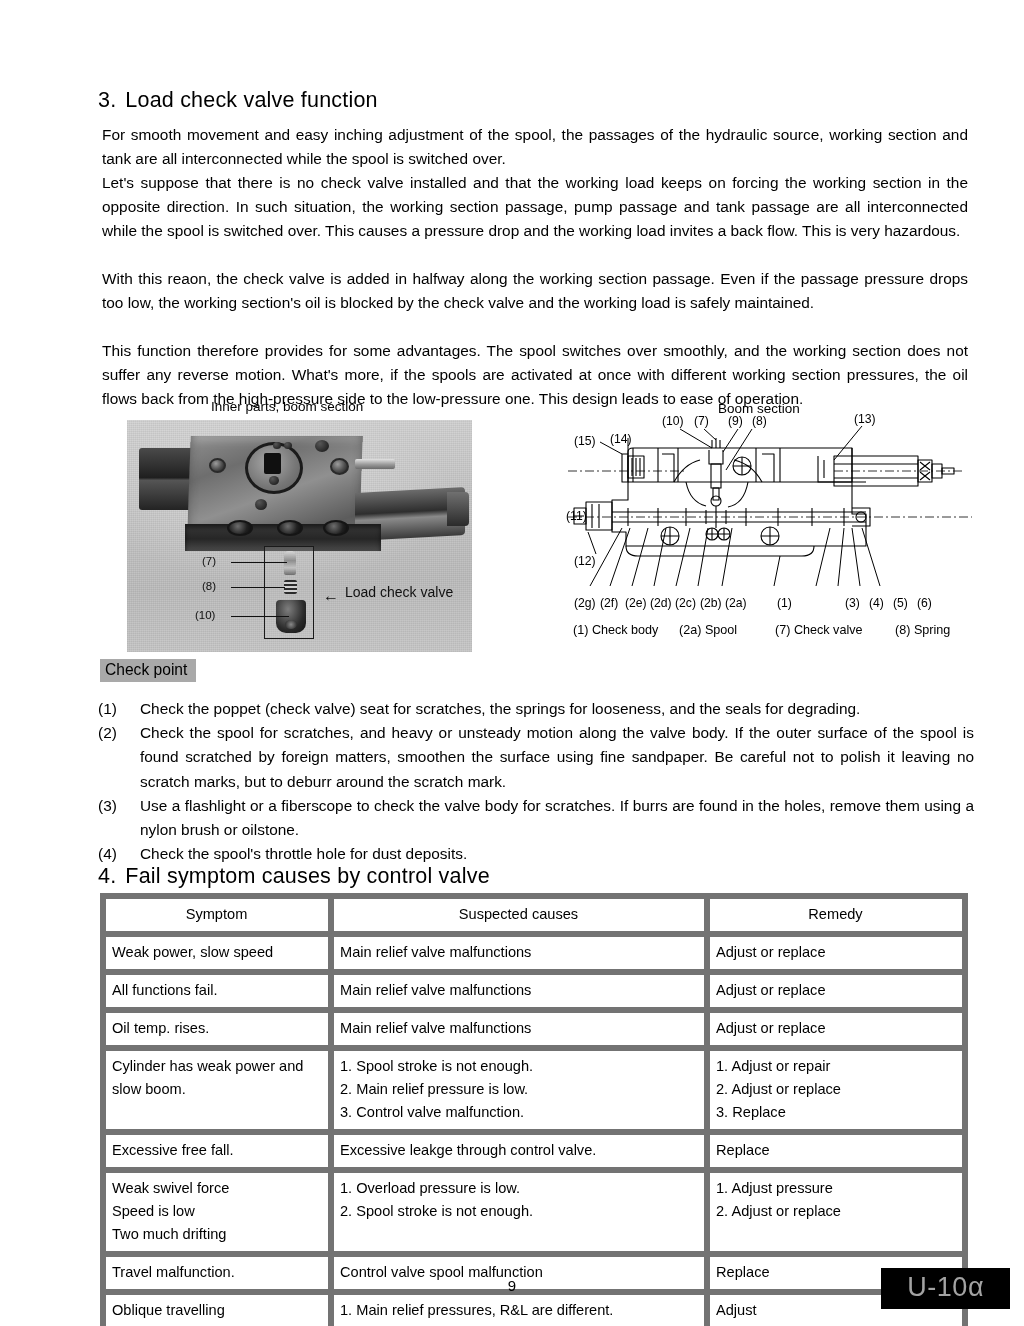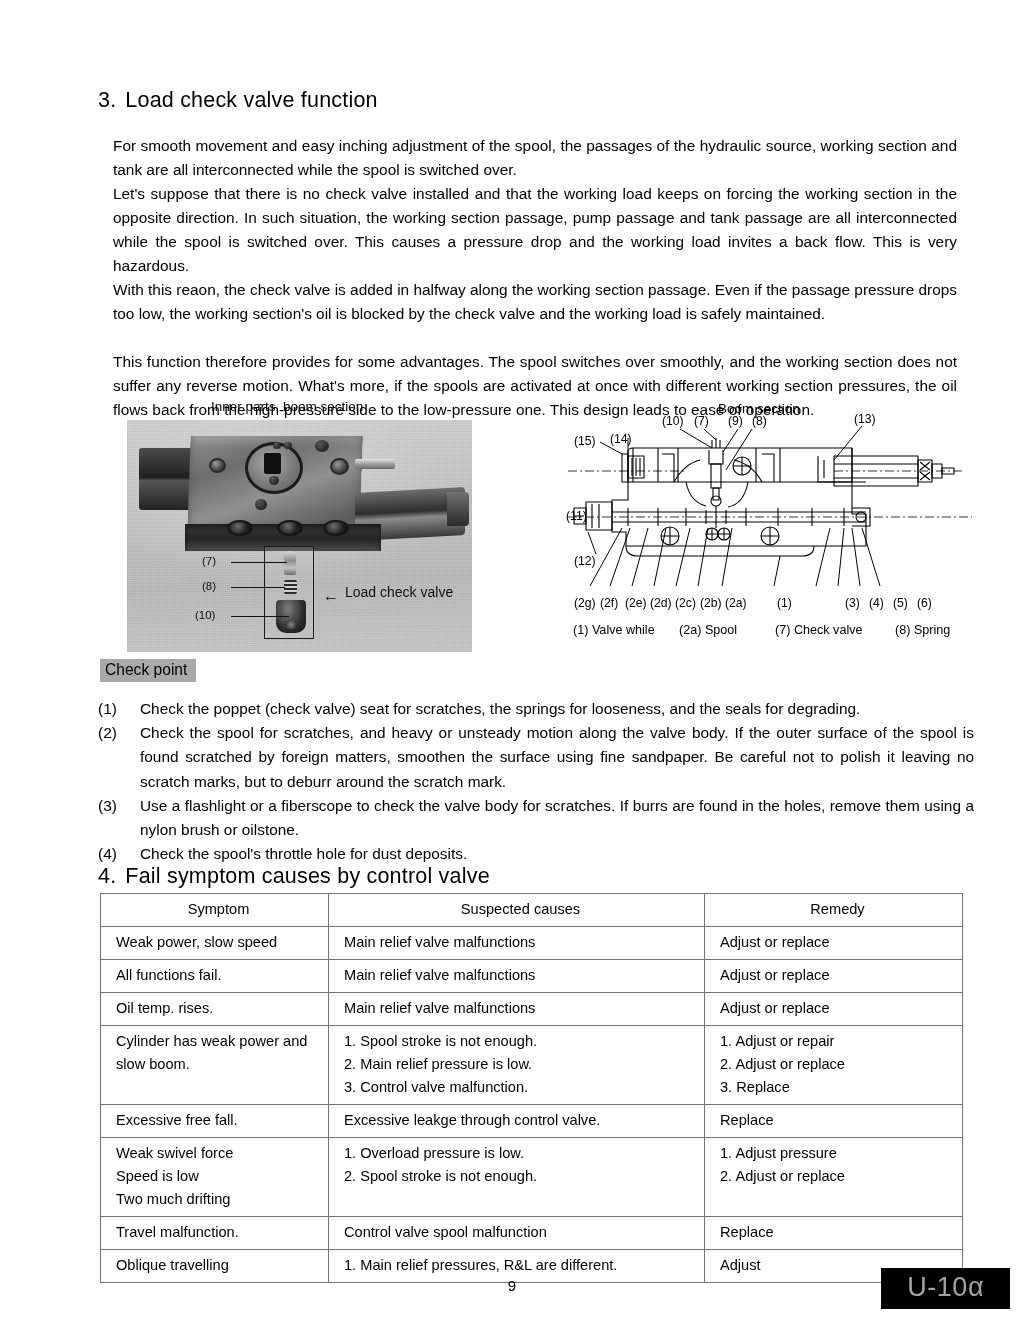--- a/index.html
+++ b/index.html
@@ -32,21 +32,21 @@
   
   .body-text {
     position: absolute;
     left: 98px;
     width: 874px;
     font-size: 15.4px;
     line-height: 24.1px;
     text-align: justify;
     text-justify: inter-word;
   }
-  .body-text p { margin: 15px; }
+  .body-text p { margin: 4px; }
 
   
   .fig-caption {
     position: absolute;
     font-size: 13.5px;
     white-space: nowrap;
   }
 
   
   .photo {
@@ -213,22 +213,22 @@
     left: 100px; top: 893px;
     width: 862px;
   }
   table.fail {
     border-collapse: collapse;
     width: 862px;
     font-size: 14.6px;
     table-layout: fixed;
   }
   table.fail th, table.fail td {
-    border: 1px solid #737373;
-    padding: 4px 7px 5px 15px;
+    border: 6px solid #737373;
+    padding: 4px 7px 5px 6px;
     vertical-align: top;
     line-height: 23px;
     font-weight: normal;
   }
   table.fail thead th { text-align: center; }
   table.fail td { text-align: left; }
   .col-sym { width: 228px; }
   .col-cause { width: 376px; }
   .col-rem { width: 258px; }
   .cell-lines > div { white-space: nowrap; }
@@ -422,21 +422,21 @@
       <div class="dlbl" style="left:8px; top:150px;">(12)</div>
     </div>
   </div>
 
   <div class="partnums">
     <span style="display:inline-block;width:26px;">(2g)</span><span style="display:inline-block;width:25px;">(2f)</span><span style="display:inline-block;width:25px;">(2e)</span><span style="display:inline-block;width:25px;">(2d)</span><span style="display:inline-block;width:25px;">(2c)</span><span style="display:inline-block;width:25px;">(2b)</span><span style="display:inline-block;width:52px;">(2a)</span><span style="display:inline-block;width:68px;">(1)</span><span style="display:inline-block;width:24px;">(3)</span><span style="display:inline-block;width:24px;">(4)</span><span style="display:inline-block;width:24px;">(5)</span><span style="display:inline-block;">(6)</span>
   </div>
 
   <div class="legend">
     <div class="legend-row">
-      <span style="width:106px;"><span>(1)</span> <span>Valve while</span></span><span style="width:96px;"><span>(2a)</span> <span>Spool</span></span><span style="width:120px;"><span>(7)</span> <span>Check valve</span></span><span><span>(8)</span> <span>Spring</span></span>
+      <span style="width:106px;"><span>(1)</span> <span>Check body</span></span><span style="width:96px;"><span>(2a)</span> <span>Spool</span></span><span style="width:120px;"><span>(7)</span> <span>Check valve</span></span><span><span>(8)</span> <span>Spring</span></span>
     </div>
   </div>
 
   <div class="checkpoint-band">Check point</div>
 
   <div class="cp-list">
     <div class="cp-item">
       <div class="cp-num">(1)</div>
       <div class="cp-text">Check the poppet (check valve) seat for scratches, the springs for looseness, and the seals for degrading.</div>
     </div>

